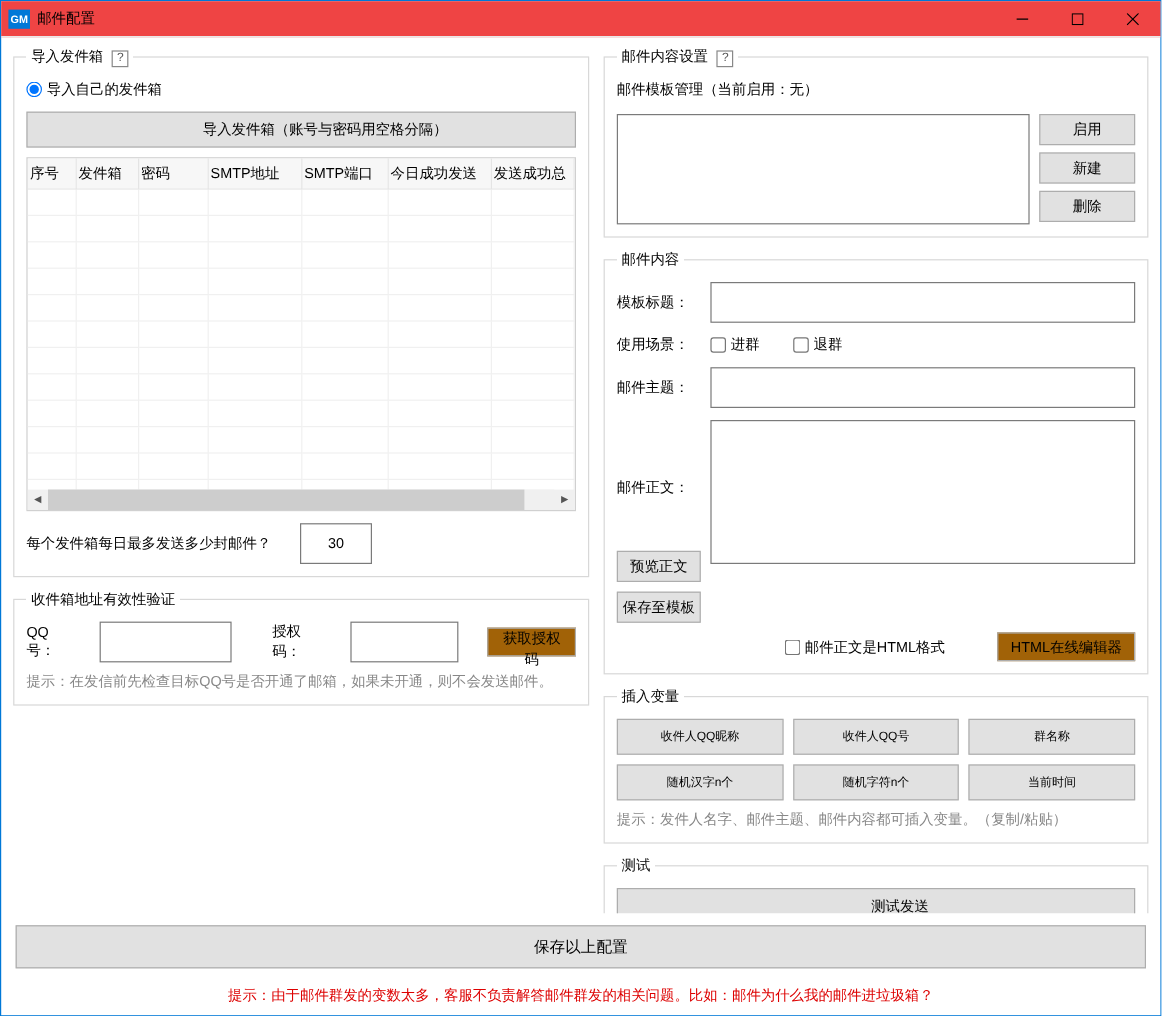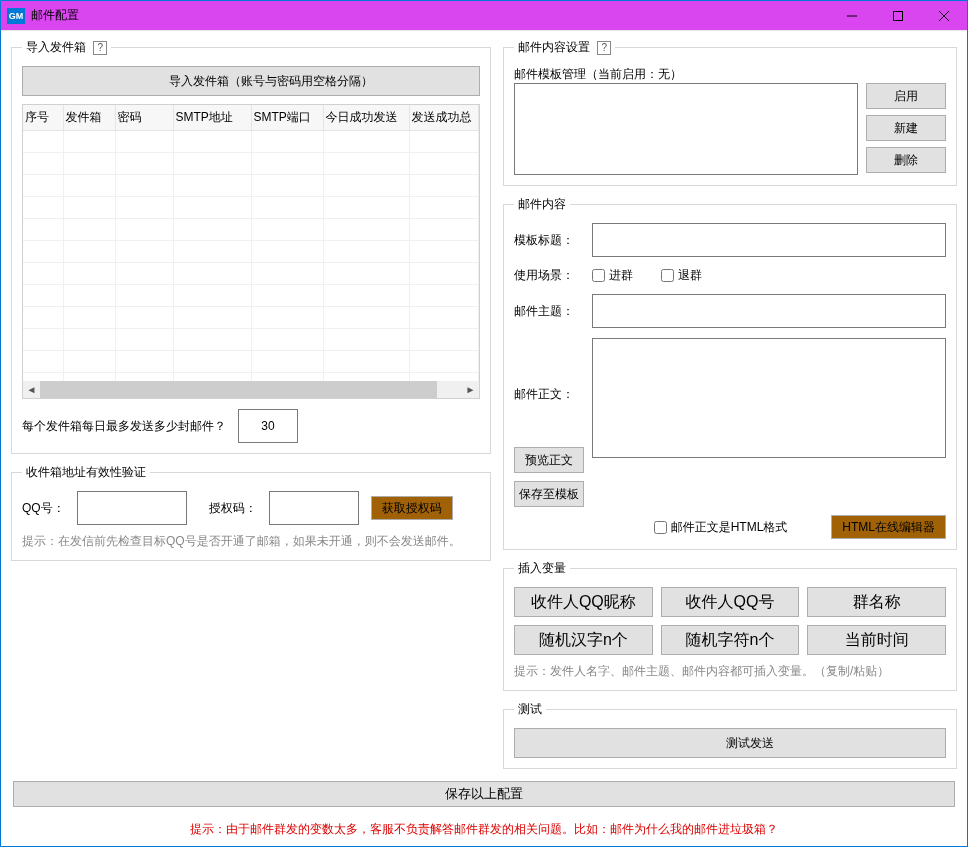--- a/index.html
+++ b/index.html
@@ -1,18 +1,18 @@
 <!DOCTYPE html>
 <html><head>
 <meta charset="utf-8">
 <style>
 * { box-sizing: border-box; margin: 0; padding: 0; }
 body { font-family: "Microsoft YaHei", sans-serif; font-size: 12px; background: #fff; }
 .window { width: 968px; height: 847px; border: 1px solid #0078d7; display: flex; flex-direction: column; }
-.titlebar { height: 30px; background: #d946ef; display: flex; align-items: center; border-bottom: 1px solid #e8e8e8; }
+.titlebar { height: 30px; background: #ef4444; display: flex; align-items: center; border-bottom: 1px solid #e8e8e8; }
 .titlebar-icon { width: 18px; height: 16px; background: #0078d7; color: #fff; font-size: 9px; font-weight: bold; display: flex; align-items: center; justify-content: center; margin-left: 6px; }
 .titlebar-title { margin-left: 6px; font-size: 12px; }
 .titlebar-controls { margin-left: auto; display: flex; }
 .titlebar-btn { width: 46px; height: 30px; display: flex; align-items: center; justify-content: center; font-size: 14px; cursor: pointer; }
 .content { flex: 1; display: flex; flex-direction: column; padding: 0; overflow: hidden; }
 .main-area { flex: 1; display: flex; padding: 8px 10px 0 10px; gap: 12px; overflow: hidden; }
 .left-col { width: 480px; display: flex; flex-direction: column; }
 .right-col { flex: 1; display: flex; flex-direction: column; }
 fieldset { border: 1px solid #d8d8d8; padding: 10px 10px; margin-bottom: 10px; }
 legend { padding: 0 4px; font-size: 12px; }
@@ -21,43 +21,43 @@
 .radio-row input { margin-right: 4px; }
 .btn-wide { width: 100%; height: 30px; background: #e1e1e1; border: 1px solid #adadad; cursor: pointer; font-size: 12px; padding-left: 40px; }
 .table-wrap { border: 1px solid #d0d0d0; height: 295px; overflow: hidden; margin-top: 8px; position: relative; }
 table { width: 100%; border-collapse: collapse; table-layout: fixed; }
 th { background: #f7f7f7; border-right: 1px solid #e4e4e4; border-bottom: 1px solid #e4e4e4; padding: 4px 2px; font-weight: normal; font-size: 12px; text-align: left; height: 24px; white-space: nowrap; overflow: hidden; }
 td { border-right: 1px solid #f0f0f0; border-bottom: 1px solid #f0f0f0; height: 22px; }
 .hscroll { position: absolute; bottom: 0; left: 0; right: 0; height: 17px; background: #f0f0f0; display: flex; align-items: center; }
 .hscroll-arrow { width: 17px; height: 17px; display: flex; align-items: center; justify-content: center; font-size: 10px; color: #555; cursor: pointer; }
 .hscroll-track { flex: 1; height: 17px; background: #f0f0f0; position: relative; }
 .hscroll-thumb { position: absolute; left: 0; width: 94%; height: 100%; background: #cdcdcd; }
-.row-line { display: flex; align-items: center; margin-top: 10px; gap: 12px; }
+.row-line { display: flex; align-items: center; margin-top: 10px; gap: 24px; }
 .row-line label { font-size: 12px; }
 input[type=text] { border: 1px solid #7a7a7a; height: 22px; padding: 16px 4px; font-size: 12px; }
 .btn-sm { height: 24px; padding: 0 10px; background: #a16207; border: 1px solid #adadad; cursor: pointer; font-size: 12px; }
 .tip-text { font-size: 12px; color: #888; margin-top: 8px; }
 .template-area { display: flex; gap: 8px; }
 .template-list { flex: 1; height: 92px; border: 1px solid #7a7a7a; background: #fff; }
 .template-btns { width: 80px; display: flex; flex-direction: column; gap: 6px; }
 .template-btns button { height: 26px; background: #e1e1e1; border: 1px solid #adadad; cursor: pointer; font-size: 12px; }
 .form-row { display: flex; align-items: center; margin-bottom: 10px; gap: 8px; }
 .form-row .lbl { width: 70px; font-size: 12px; }
 .form-row input[type=text] { flex: 1; }
 .checkbox-inline { display: flex; align-items: center; gap: 4px; margin-right: 20px; }
 .body-row { display: flex; gap: 8px; }
 .body-left { width: 70px; display: flex; flex-direction: column; gap: 8px; }
 .body-left .lbl { font-size: 12px; margin-top: 48px; }
 .body-left button { height: 26px; background: #e1e1e1; border: 1px solid #adadad; cursor: pointer; font-size: 12px; }
 textarea { flex: 1; height: 120px; border: 1px solid #7a7a7a; resize: none; font-family: inherit; font-size: 12px; padding: 2px; }
 .html-row { display: flex; align-items: center; justify-content: flex-end; gap: 24px; margin-top: 8px; }
 .var-grid { display: grid; grid-template-columns: repeat(3, 1fr); gap: 8px; }
-.var-grid button { height: 30px; background: #e1e1e1; border: 1px solid #adadad; cursor: pointer; font-size: 16px; }
+.var-grid button { height: 30px; background: #e1e1e1; border: 1px solid #adadad; cursor: pointer; font-size: 10px; }
 .save-bar { padding: 10px 12px; }
-.save-bar button { width: 100%; height: 26px; background: #e1e1e1; border: 1px solid #adadad; cursor: pointer; font-size: 13px; }
+.save-bar button { width: 100%; height: 36px; background: #e1e1e1; border: 1px solid #adadad; cursor: pointer; font-size: 13px; }
 .bottom-tip { text-align: center; color: #d00; font-size: 12px; padding: 4px 0 8px; }
 .body-left .spacer { height: 28px; }
 </style>
 </head>
 <body>
 
 <div class="window">
   <div class="titlebar">
     <div class="titlebar-icon">GM</div>
     <div class="titlebar-title">邮件配置</div>
@@ -83,20 +83,24 @@
 
   <div class="content">
     <div class="main-area">
 
       <div class="left-col">
         <fieldset style="flex:0 0 auto;">
           <legend>
             <span>导入发件箱</span>
             <span class="help-icon">?</span>
           </legend>
+          <div class="radio-row">
+            <input type="radio" checked="" style="">
+            <label>导入自己的发件箱</label>
+          </div>
           <button class="btn-wide">导入发件箱（账号与密码用空格分隔）</button>
           <div class="table-wrap">
             <table>
               <thead>
                 <tr>
                   <th style="width:40px">序号</th>
                   <th style="width:52px">发件箱</th>
                   <th style="width:58px">密码</th>
                   <th style="width:78px">SMTP地址</th>
                   <th style="width:72px">SMTP端口</th>
@@ -286,21 +290,21 @@
           <div class="tip-text">提示：在发信前先检查目标QQ号是否开通了邮箱，如果未开通，则不会发送邮件。</div>
         </fieldset>
       </div>
 
       <div class="right-col">
         <fieldset>
           <legend>
             <span>邮件内容设置</span>
             <span class="help-icon">?</span>
           </legend>
-          <div style="margin-bottom:0">邮件模板管理（当前启用：无）</div>
+          <div style="margin-bottom:12px">邮件模板管理（当前启用：无）</div>
           <div class="template-area">
             <div class="template-list"></div>
             <div class="template-btns">
               <button>启用</button>
               <button>新建</button>
               <button>删除</button>
             </div>
           </div>
         </fieldset>
 

